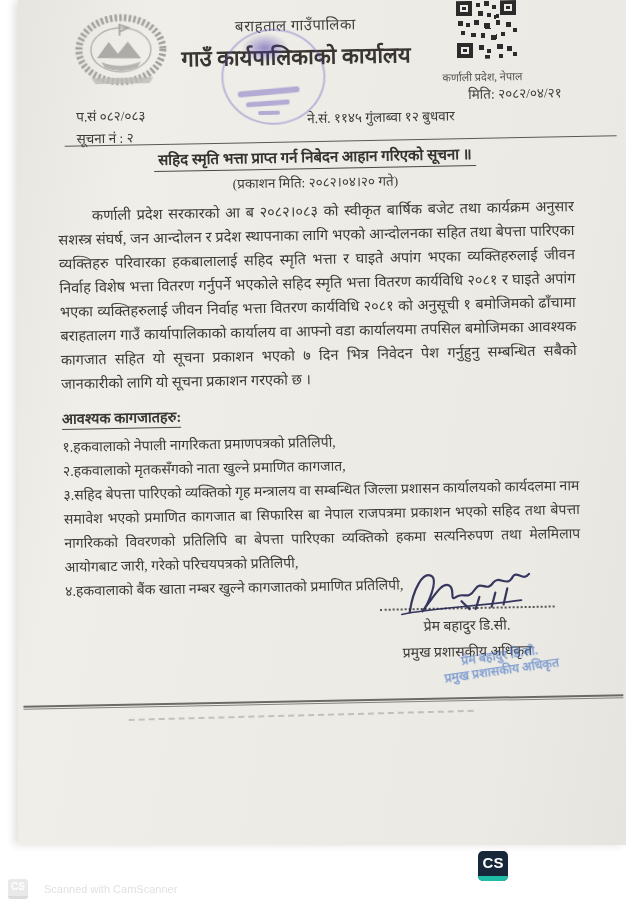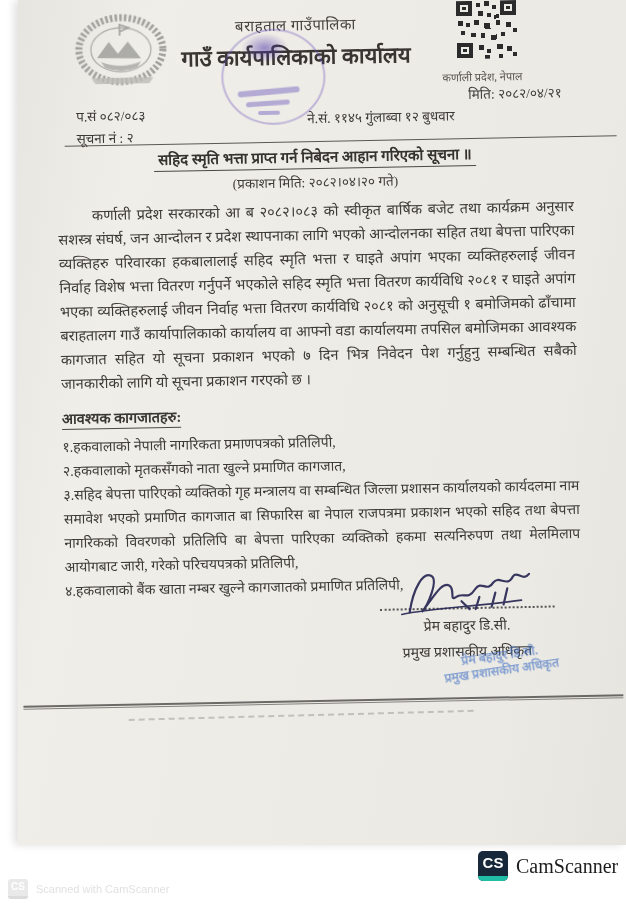--- a/index.html
+++ b/index.html
@@ -93,21 +93,21 @@
   .cs-box {
     position:absolute; left:0; top:2px; width:30px; height:30px; border-radius:5px;
     background:#16283a; overflow:hidden;
   }
   .cs-box .cs-txt {
     position:absolute; left:0; right:0; top:3px; text-align:center;
     color:#ffffff; font-size:15px; font-weight:bold; font-family:"Liberation Sans",sans-serif;
   }
   .cs-box .cs-teal { position:absolute; left:0; right:0; bottom:0; height:5px; background:#20bea6; }
   .cs-word { position:absolute; left:38px; top:6px; font-size:20px; color:#1c1c1c; font-family:"Liberation Serif",serif; }
-  .cs-small { position:absolute; left:8px; top:878px; height:22px; display:flex; align-items:center; gap:8px; opacity:.55; }
+  .cs-small { position:absolute; left:8px; top:878px; height:22px; display:flex; align-items:center; gap:16px; opacity:.55; }
   .cs-small-box {
     width:20px; height:20px; border-radius:3px; background:#d8d8d8; position:relative; overflow:hidden;
   }
   .cs-small-box span {
     position:absolute; left:0; right:0; top:2px; text-align:center; color:#fff;
     font-size:10px; font-weight:bold; font-family:"Liberation Sans",sans-serif;
   }
   .cs-small-box i { position:absolute; left:0; right:0; bottom:0; height:3px; background:#bfbfbf; }
   .cs-small-text { font-size:11px; color:#c9c8c6; font-family:"Liberation Sans",sans-serif; }
 </style>
@@ -225,21 +225,20 @@
     <div class="faded-dashes"></div>
 
   </div>
 </div>
 
 <div class="cs-big">
   <div class="cs-box">
     <span class="cs-txt">CS</span>
     <span class="cs-teal"></span>
   </div>
-  <span class="cs-word">CamScanner</span>
 </div>
 
 <div class="cs-small">
   <div class="cs-small-box">
     <span>CS</span>
       <i></i>
   </div>
   <span class="cs-small-text">Scanned with CamScanner</span>
 </div>
 

